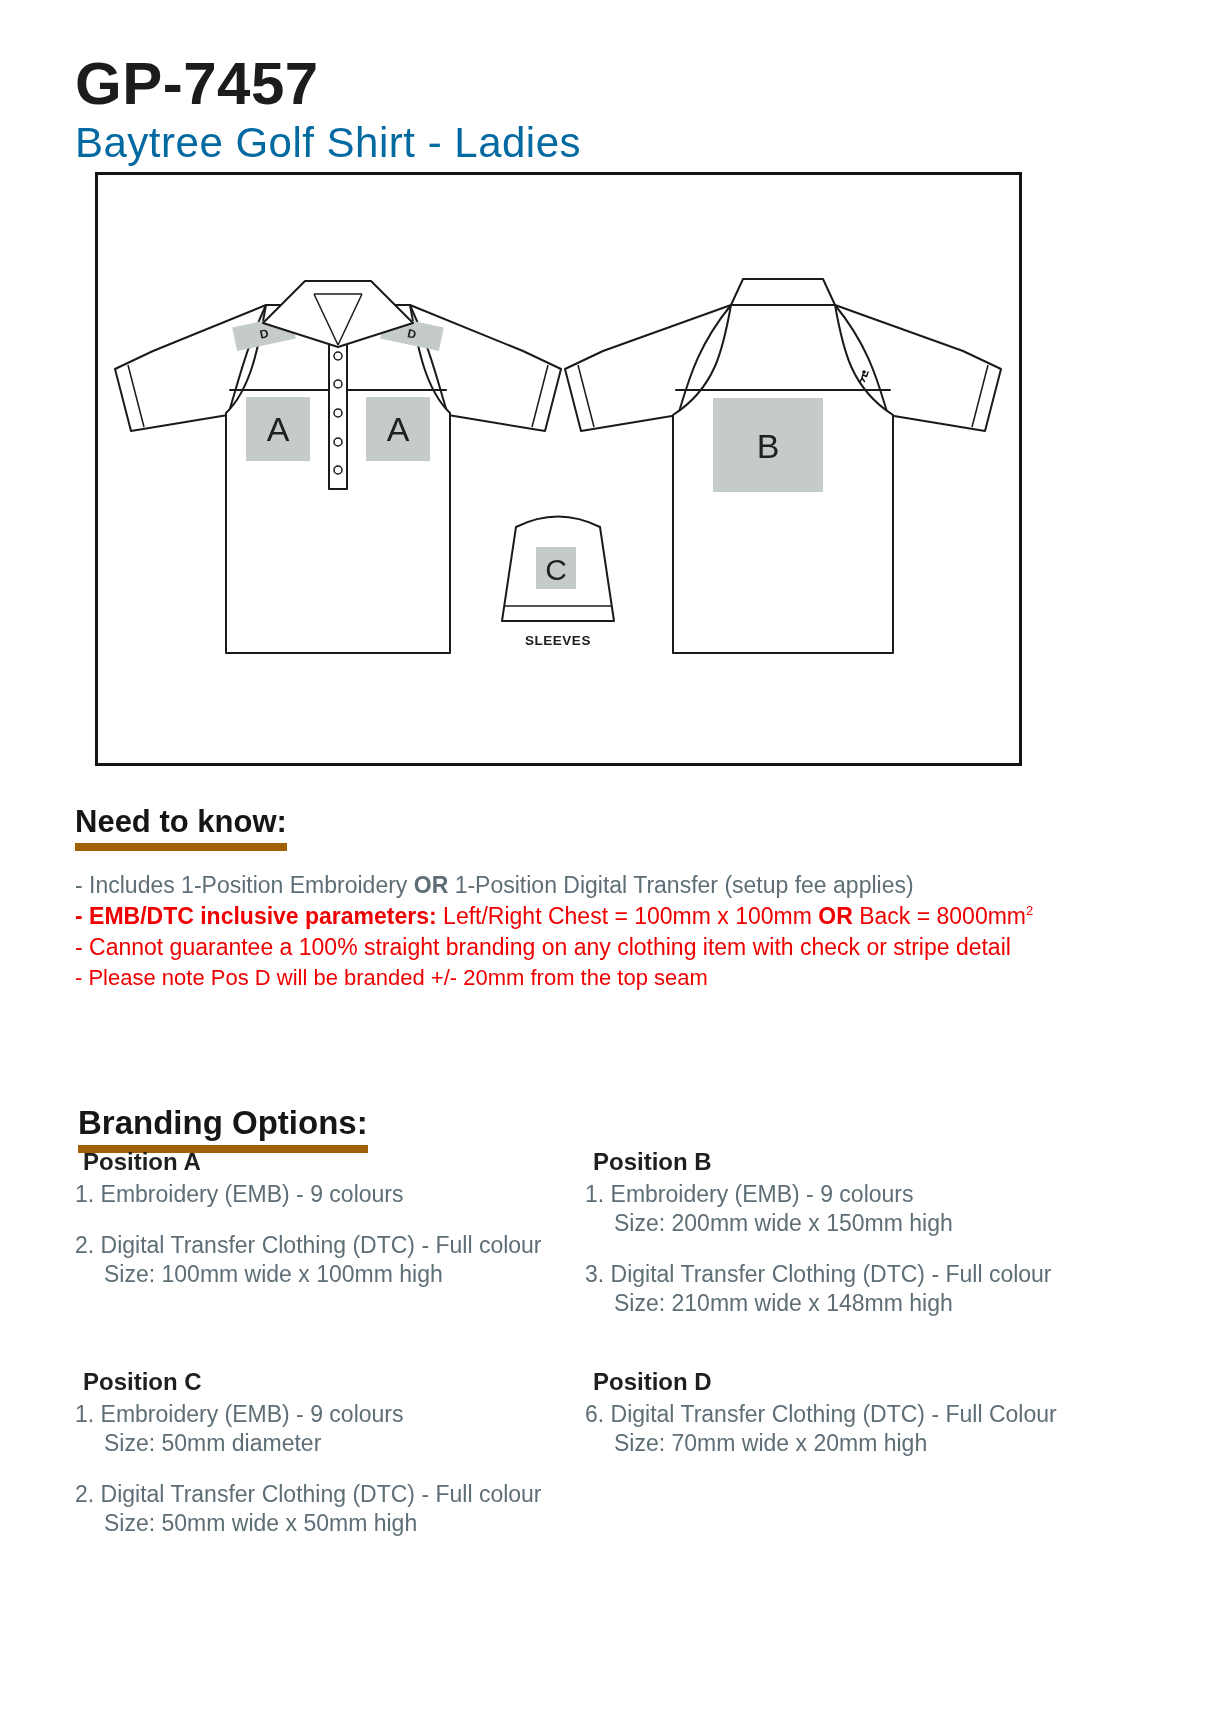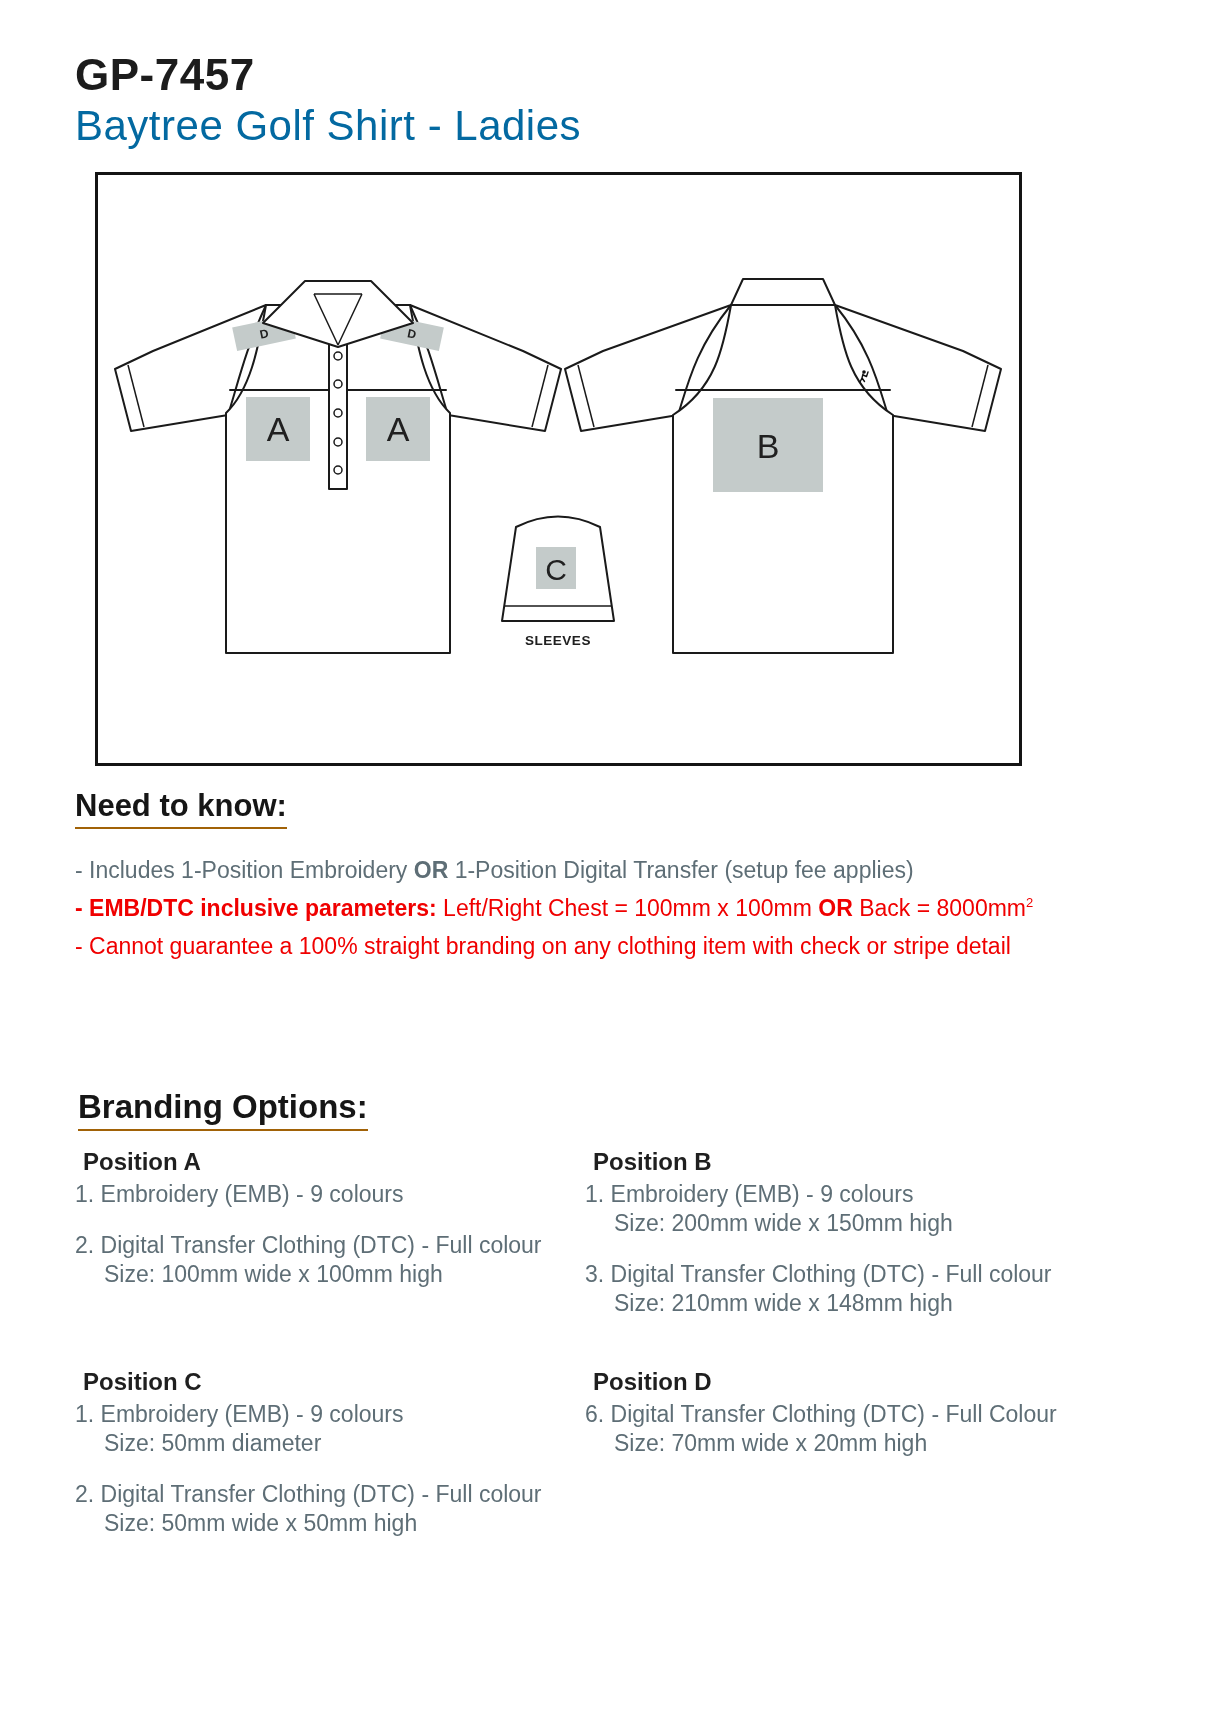--- a/index.html
+++ b/index.html
@@ -1,39 +1,39 @@
 <!DOCTYPE html>
 <html><head>
 <meta charset="utf-8">
 <style>
   html,body{margin:0;padding:0;background:#ffffff;}
   #page{position:relative;width:1227px;height:1720px;background:#ffffff;overflow:hidden;
         font-family:"Liberation Sans", sans-serif;}
   
   .hdr{position:absolute;left:75px;top:52px;}
-  .code{font-size:44px;font-weight:bold;color:#1c1c1c;letter-spacing:.5px;line-height:1.05;}
+  .code{font-size:60px;font-weight:bold;color:#1c1c1c;letter-spacing:.5px;line-height:1.05;}
   .name{font-size:42px;font-weight:400;color:#0369a1;letter-spacing:.5px;margin-top:6px;line-height:1.05;}
   
   .diagram-box{position:absolute;left:95px;top:172px;width:921px;height:588px;
                border:3px solid #141414;background:#fff;}
   .diagram-box svg{display:block;width:100%;height:100%;}
   svg .line{stroke:#1a1a1a;stroke-width:2;fill:none;stroke-linejoin:round;stroke-linecap:round;}
   svg .panel{stroke:#1a1a1a;stroke-width:2;fill:#ffffff;stroke-linejoin:round;}
   svg .thin{stroke:#1a1a1a;stroke-width:1.5;fill:none;}
   svg .placebox{fill:#c4cbca;}
   svg text{font-family:"Liberation Sans", sans-serif;fill:#202020;}
   .pos-letter{font-size:34px;}
   .pos-letter-small{font-size:30px;}
   .pos-letter-tiny{font-size:12px;font-weight:bold;}
   .sleeve-cap{font-size:13.5px;font-weight:bold;letter-spacing:.5px;}
   
   .ntk{position:absolute;left:75px;top:788px;}
   .section-h{font-size:31px;font-weight:bold;color:#161616;display:inline-block;
-             border-bottom:2px solid #a16207;padding-bottom:3px;margin:0 0 17px 0;}
-  .ntk-line{margin:10px 0 3px 0;white-space:nowrap;font-size:23px;line-height:28px;}
+             border-bottom:8px solid #a16207;padding-bottom:3px;margin:16px 0 17px 0;}
+  .ntk-line{margin:3px 0 3px 0;white-space:nowrap;font-size:23px;line-height:28px;}
   .gray{color:#5e6e76;}
   .red{color:#f00000;}
   .ntk-line b{font-weight:bold;}
   .ntk-line sup{font-size:13px;vertical-align:super;line-height:0;}
   .small-red{font-size:22px;}
   
   .brand-h{position:absolute;left:78px;top:1088px;}
   .brand-h .section-h{font-size:33px;}
   .grid{position:absolute;left:75px;top:1148px;width:1130px;display:grid;
         grid-template-columns:510px 560px;row-gap:28px;}
@@ -122,20 +122,21 @@
         <text class="sleeve-cap" x="460" y="470" text-anchor="middle">SLEEVES</text>
       </g>
     </svg>
   </div>
 
   <div class="ntk">
     <h2 class="section-h">Need to know:</h2>
     <p class="ntk-line gray"><span>- Includes 1-Position Embroidery </span><b>OR</b><span> 1-Position Digital Transfer (setup fee applies)</span></p>
     <p class="ntk-line red"><b>- EMB/DTC inclusive parameters:</b><span> Left/Right Chest = 100mm x 100mm </span><b>OR</b><span> Back = 8000mm</span><sup>2</sup></p>
     <p class="ntk-line red">- Cannot guarantee a 100% straight branding on any clothing item with check or stripe detail</p>
+    <p class="ntk-line red small-red">- Please note Pos D will be branded +/- 20mm from the top seam</p>
   </div>
 
   <div class="brand-h">
     <h2 class="section-h">Branding Options:</h2>
   </div>
 
   <div class="grid">
 
     <div class="pos-block">
       <h3>Position A</h3>

